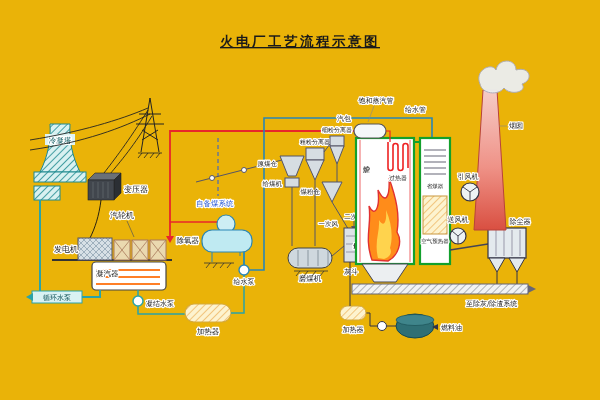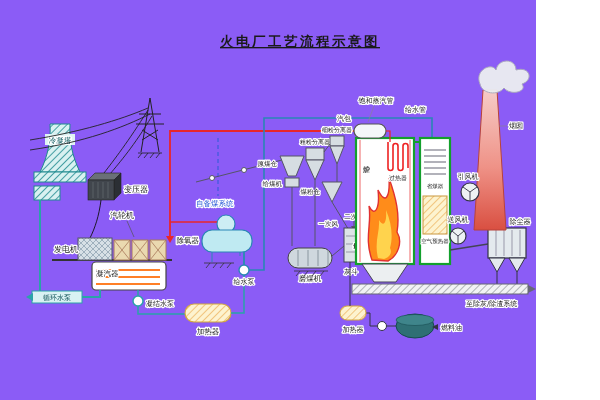--- a/index.html
+++ b/index.html
@@ -1,16 +1,16 @@
 <!DOCTYPE html>
 <html><head>
 <meta charset="utf-8">
 <style>
   html,body{margin:0;padding:0;background:#ffffff;}
-  .stage{width:536px;height:400px;background:#8b5cf6;position:relative;overflow:hidden;
+  .stage{width:600px;height:400px;background:#eab308;position:relative;overflow:hidden;
          font-family:"DejaVu Sans","Liberation Sans",sans-serif;text-decoration:underline;}
   svg{display:block;}
   text{font-family:"DejaVu Sans","Liberation Sans",sans-serif;}
   .t-title{font-size:13.5px;font-weight:bold;fill:#1a1a1a;letter-spacing:2.5px;text-decoration:underline;}
   .lbl{fill:#1c1c1c;}
   .lbl-blue{fill:#2b5bd7;}
   .halo{paint-order:stroke;stroke:#ffffff;stroke-width:2.5px;stroke-linejoin:round;}
   .vtext{writing-mode:vertical-rl;text-orientation:upright;}
 </style>
 </head>

